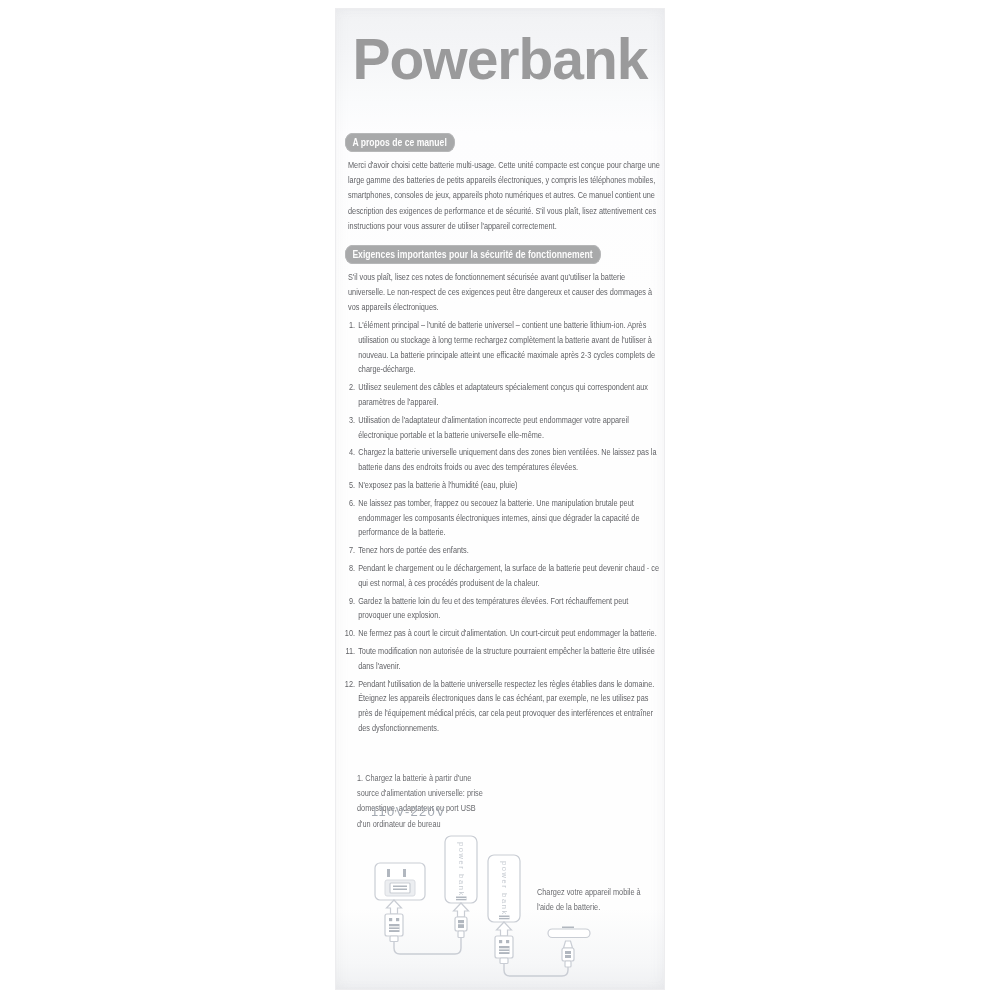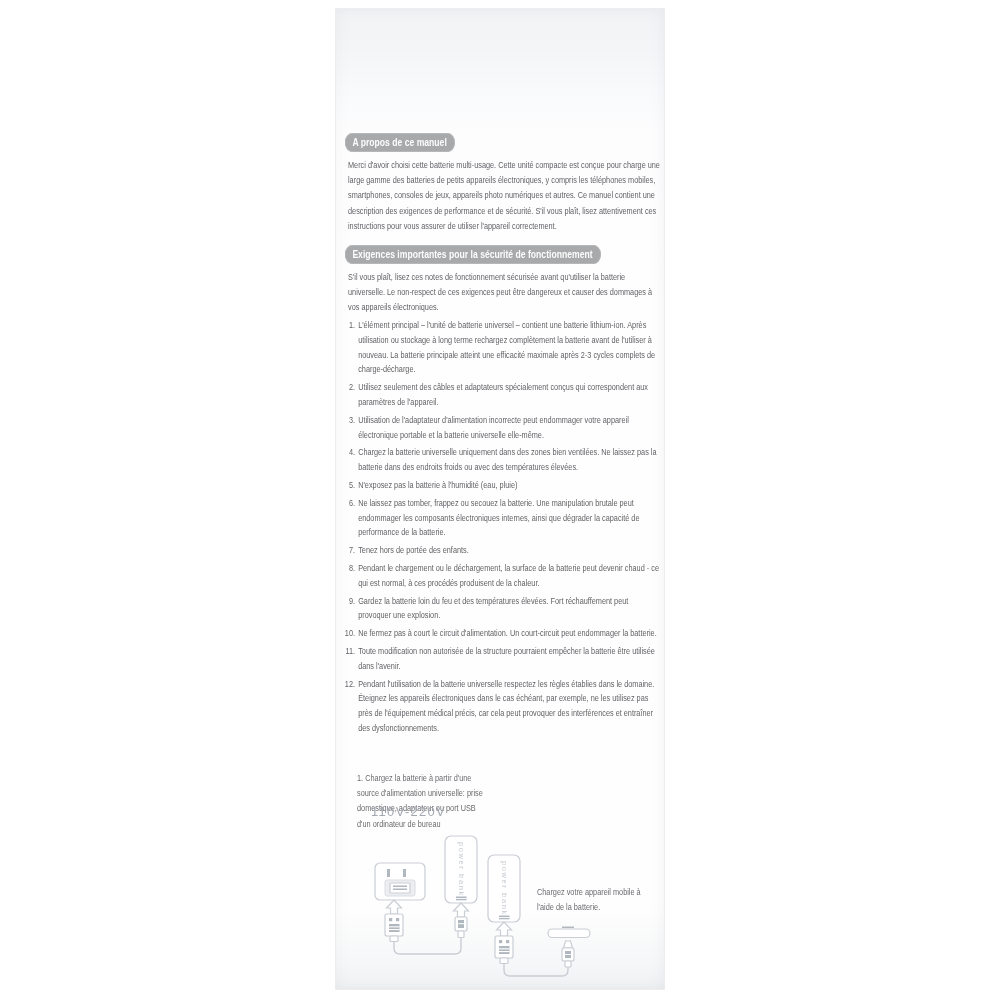--- a/index.html
+++ b/index.html
@@ -49,20 +49,21 @@
   .recess { fill:#eceef1; stroke:#d9dce1; stroke-width:1; }
   .gray-fill { fill:#b1b7bf; stroke:none; }
   .white-stripe { fill:#ffffff; stroke:none; }
   .cable { fill:none; stroke:#c9cdd4; stroke-width:1.4; }
 </style>
 </head>
 <body>
 
 <div class="page">
 
+  <div class="title">Powerbank</div>
 
   <div class="pill pill1">
     <span>A propos de ce manuel</span>
   </div>
 
   <div class="para p-about cond">Merci d'avoir choisi cette batterie multi-usage. Cette unité compacte est conçue pour charge une large gamme des batteries de petits appareils électroniques, y compris les téléphones mobiles, smartphones, consoles de jeux, appareils photo numériques et autres. Ce manuel contient une description des exigences de performance et de sécurité. S'il vous plaît, lisez attentivement ces instructions pour vous assurer de utiliser l'appareil correctement.</div>
 
   <div class="pill pill2">
     <span>Exigences importantes pour la sécurité de fonctionnement</span>
   </div>

